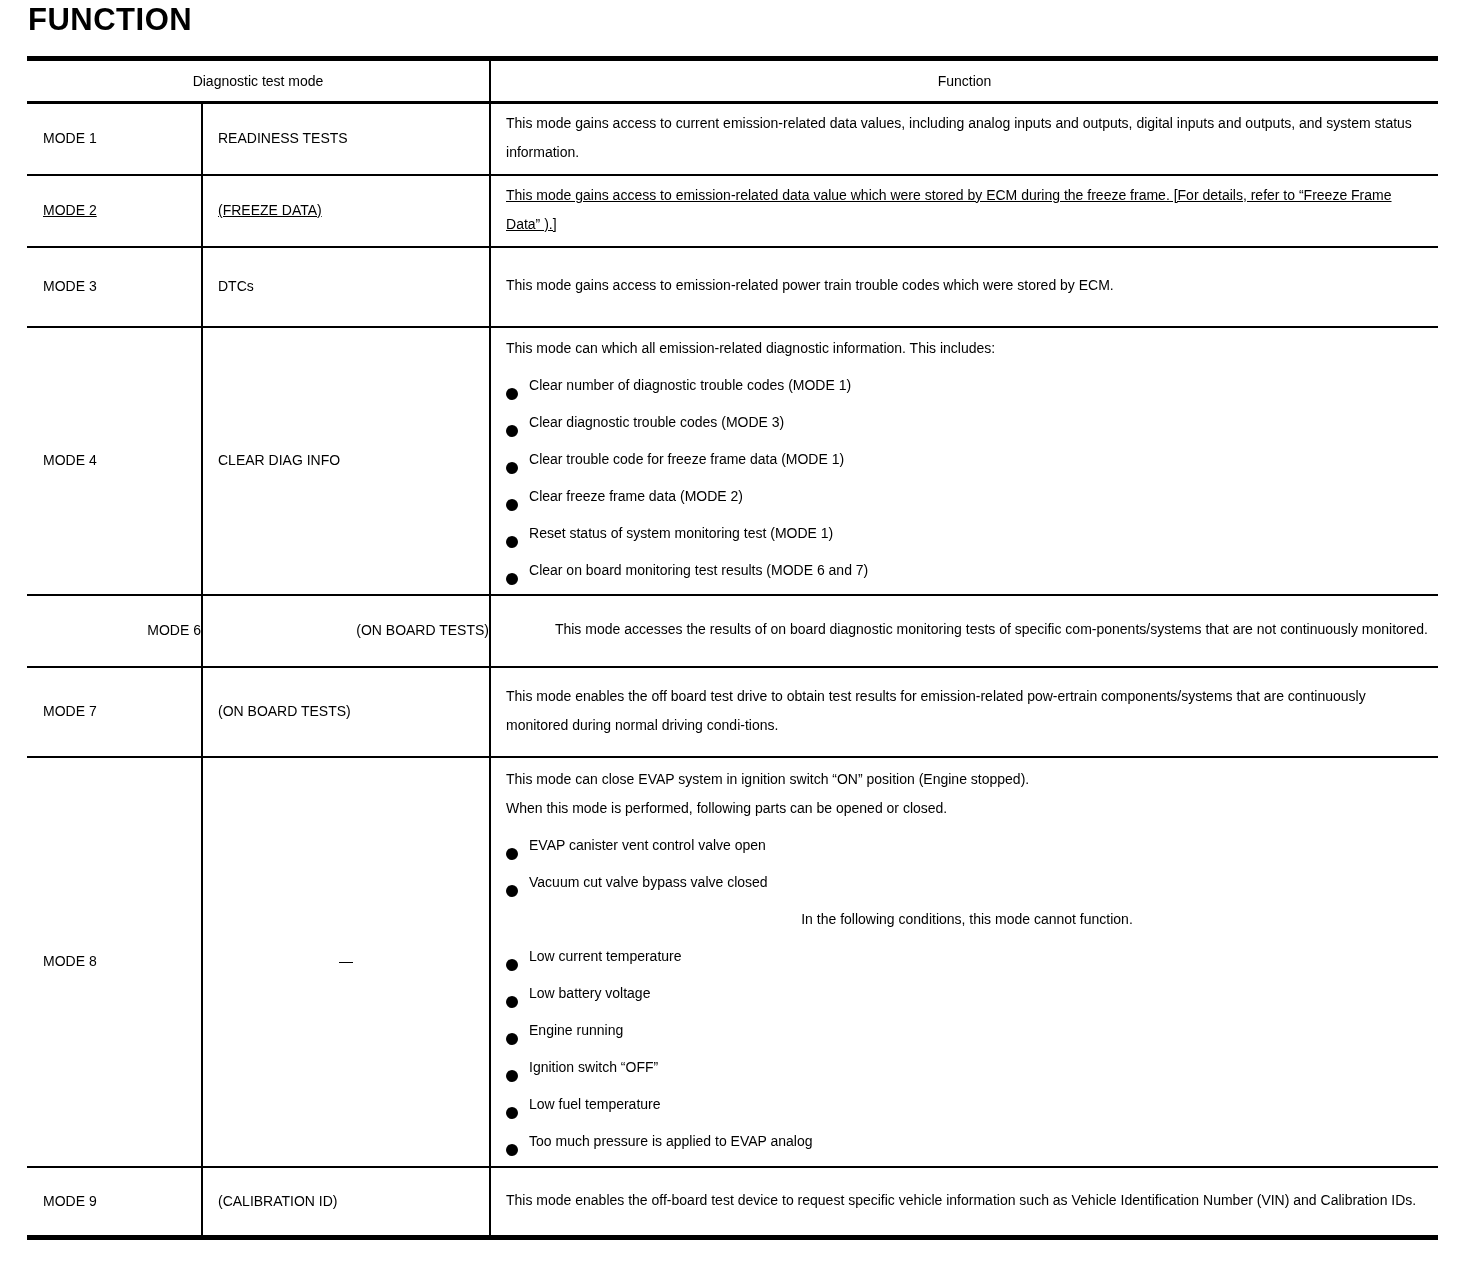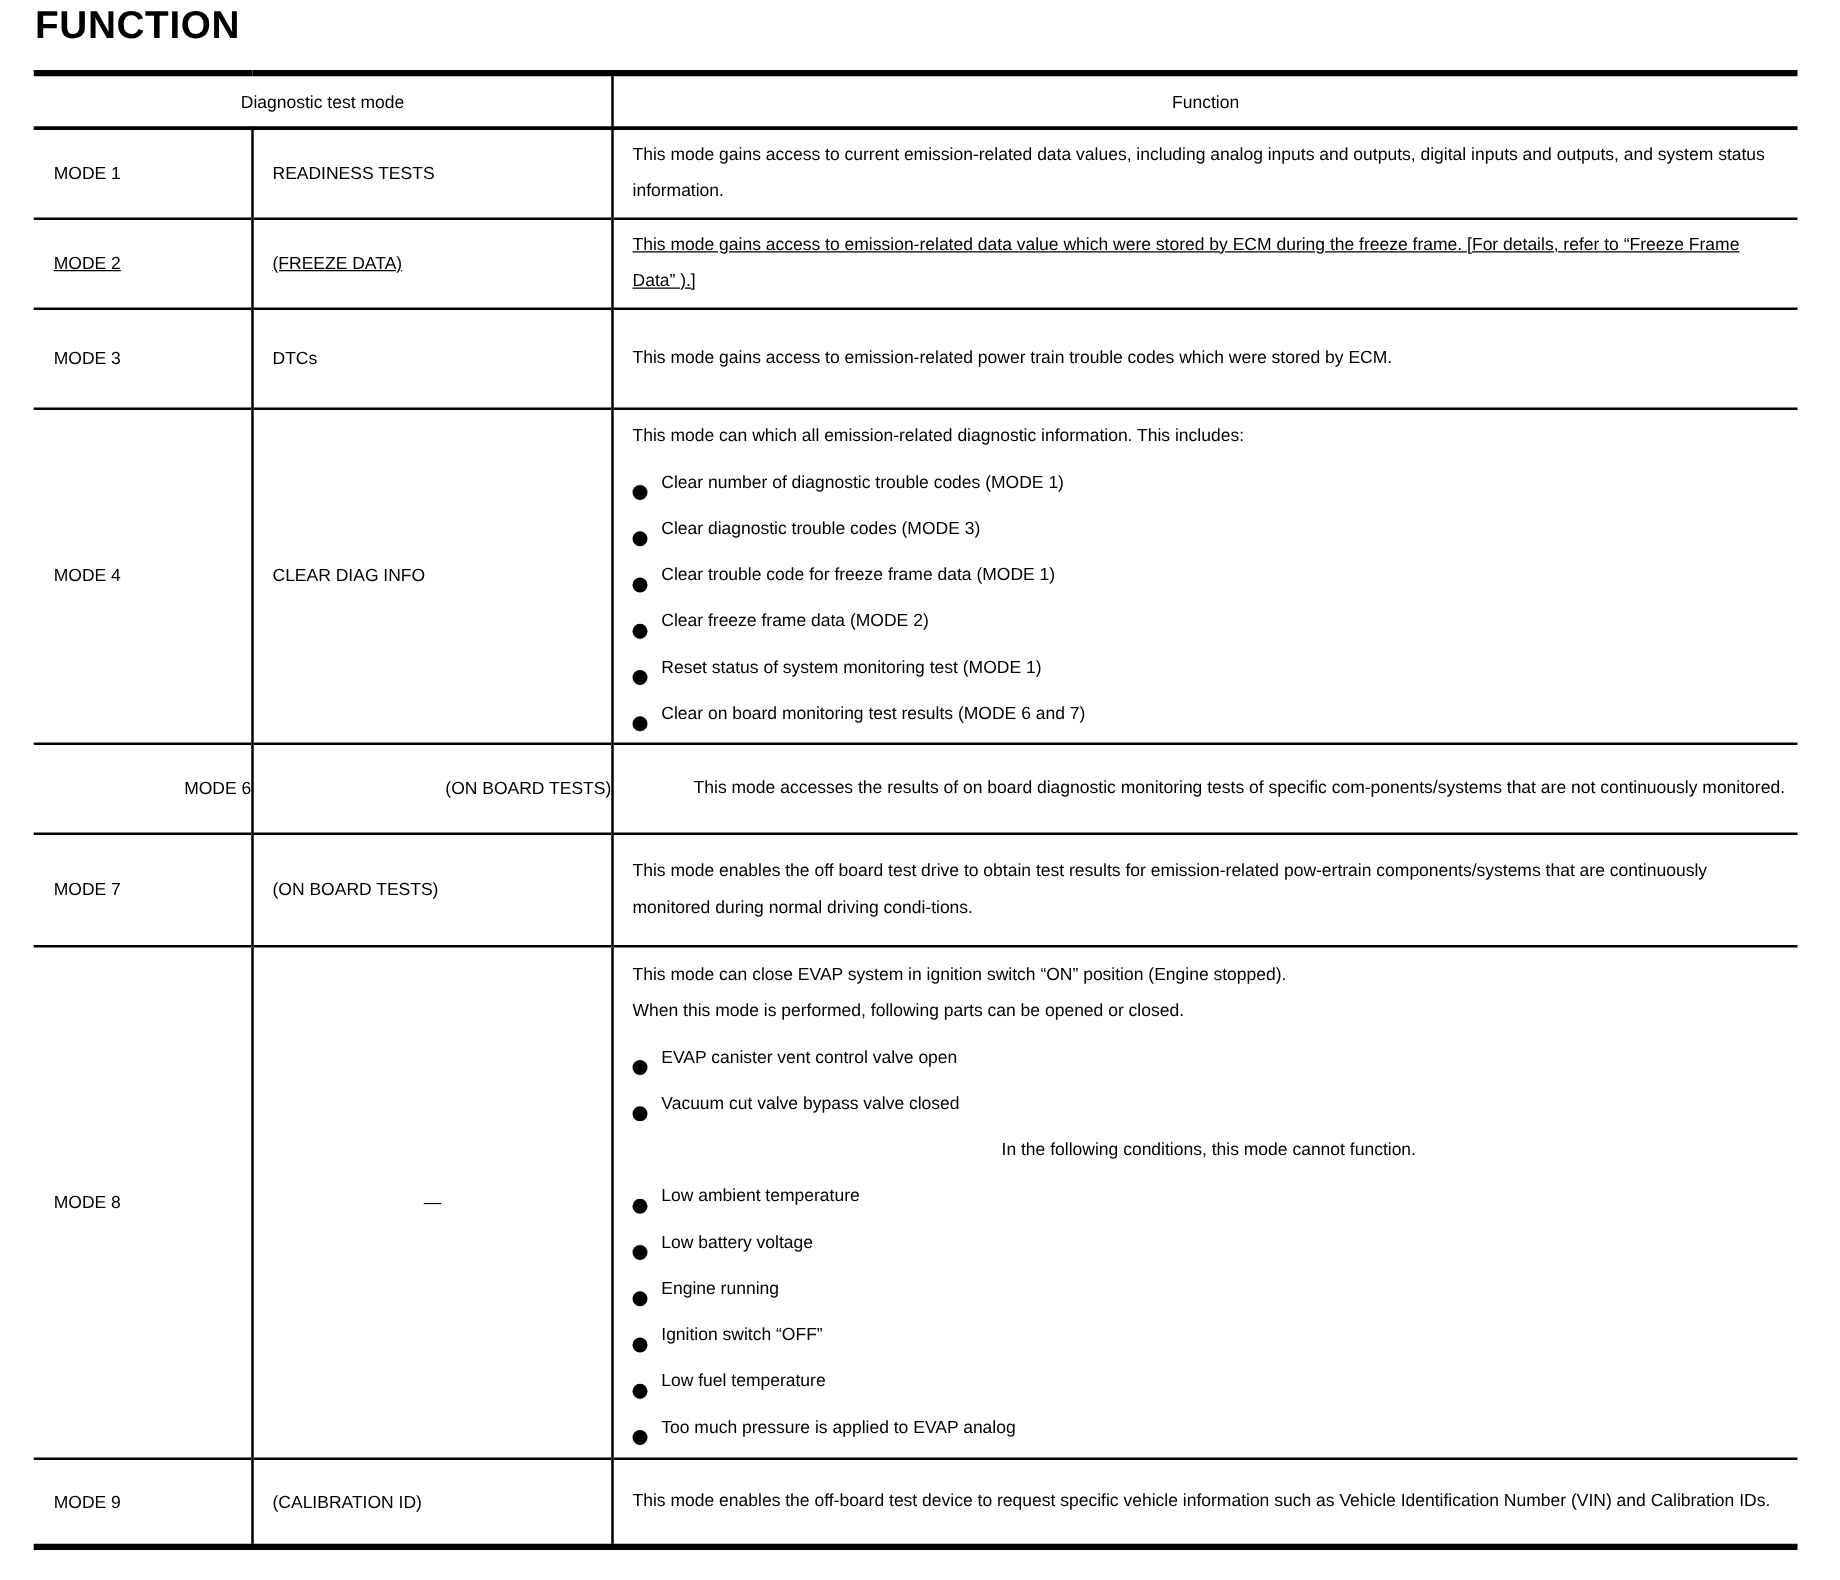--- a/index.html
+++ b/index.html
@@ -195,21 +195,21 @@
             </li>
           <li>
               <span class="bullet"></span>
               <span>Vacuum cut valve bypass valve closed</span>
             </li>
         </ul>
         <p class="gap">In the following conditions, this mode cannot function.</p>
         <ul>
           <li>
               <span class="bullet"></span>
-              <span>Low ambient temperature</span>
+              <span>Low current temperature</span>
             </li>
           <li>
               <span class="bullet"></span>
               <span>Low battery voltage</span>
             </li>
           <li>
               <span class="bullet"></span>
               <span>Engine running</span>
             </li>
           <li>

